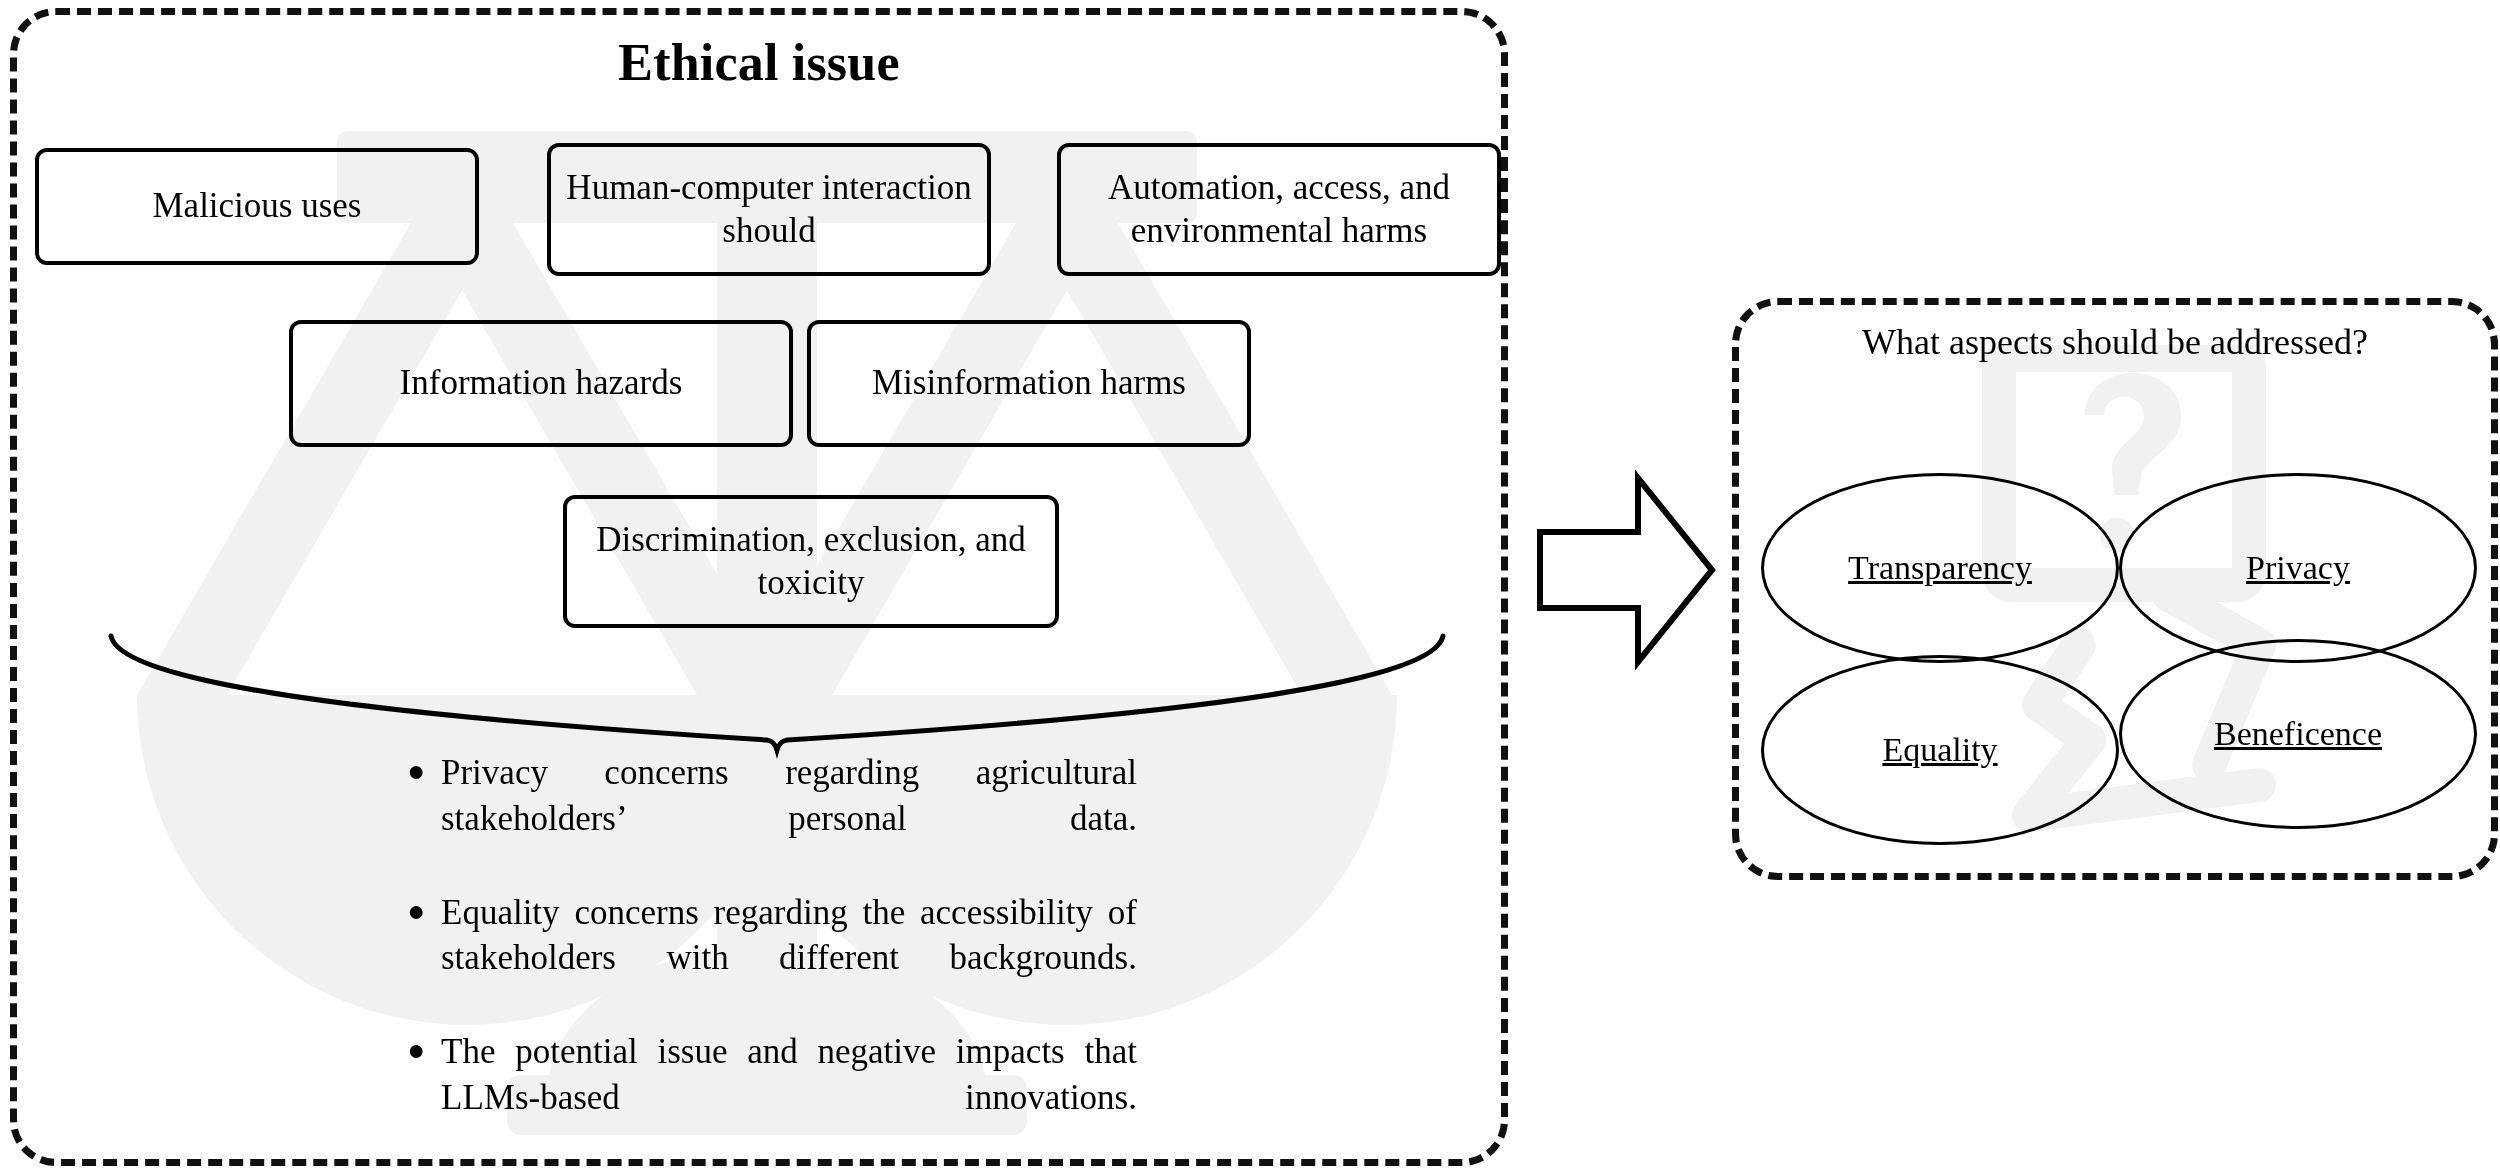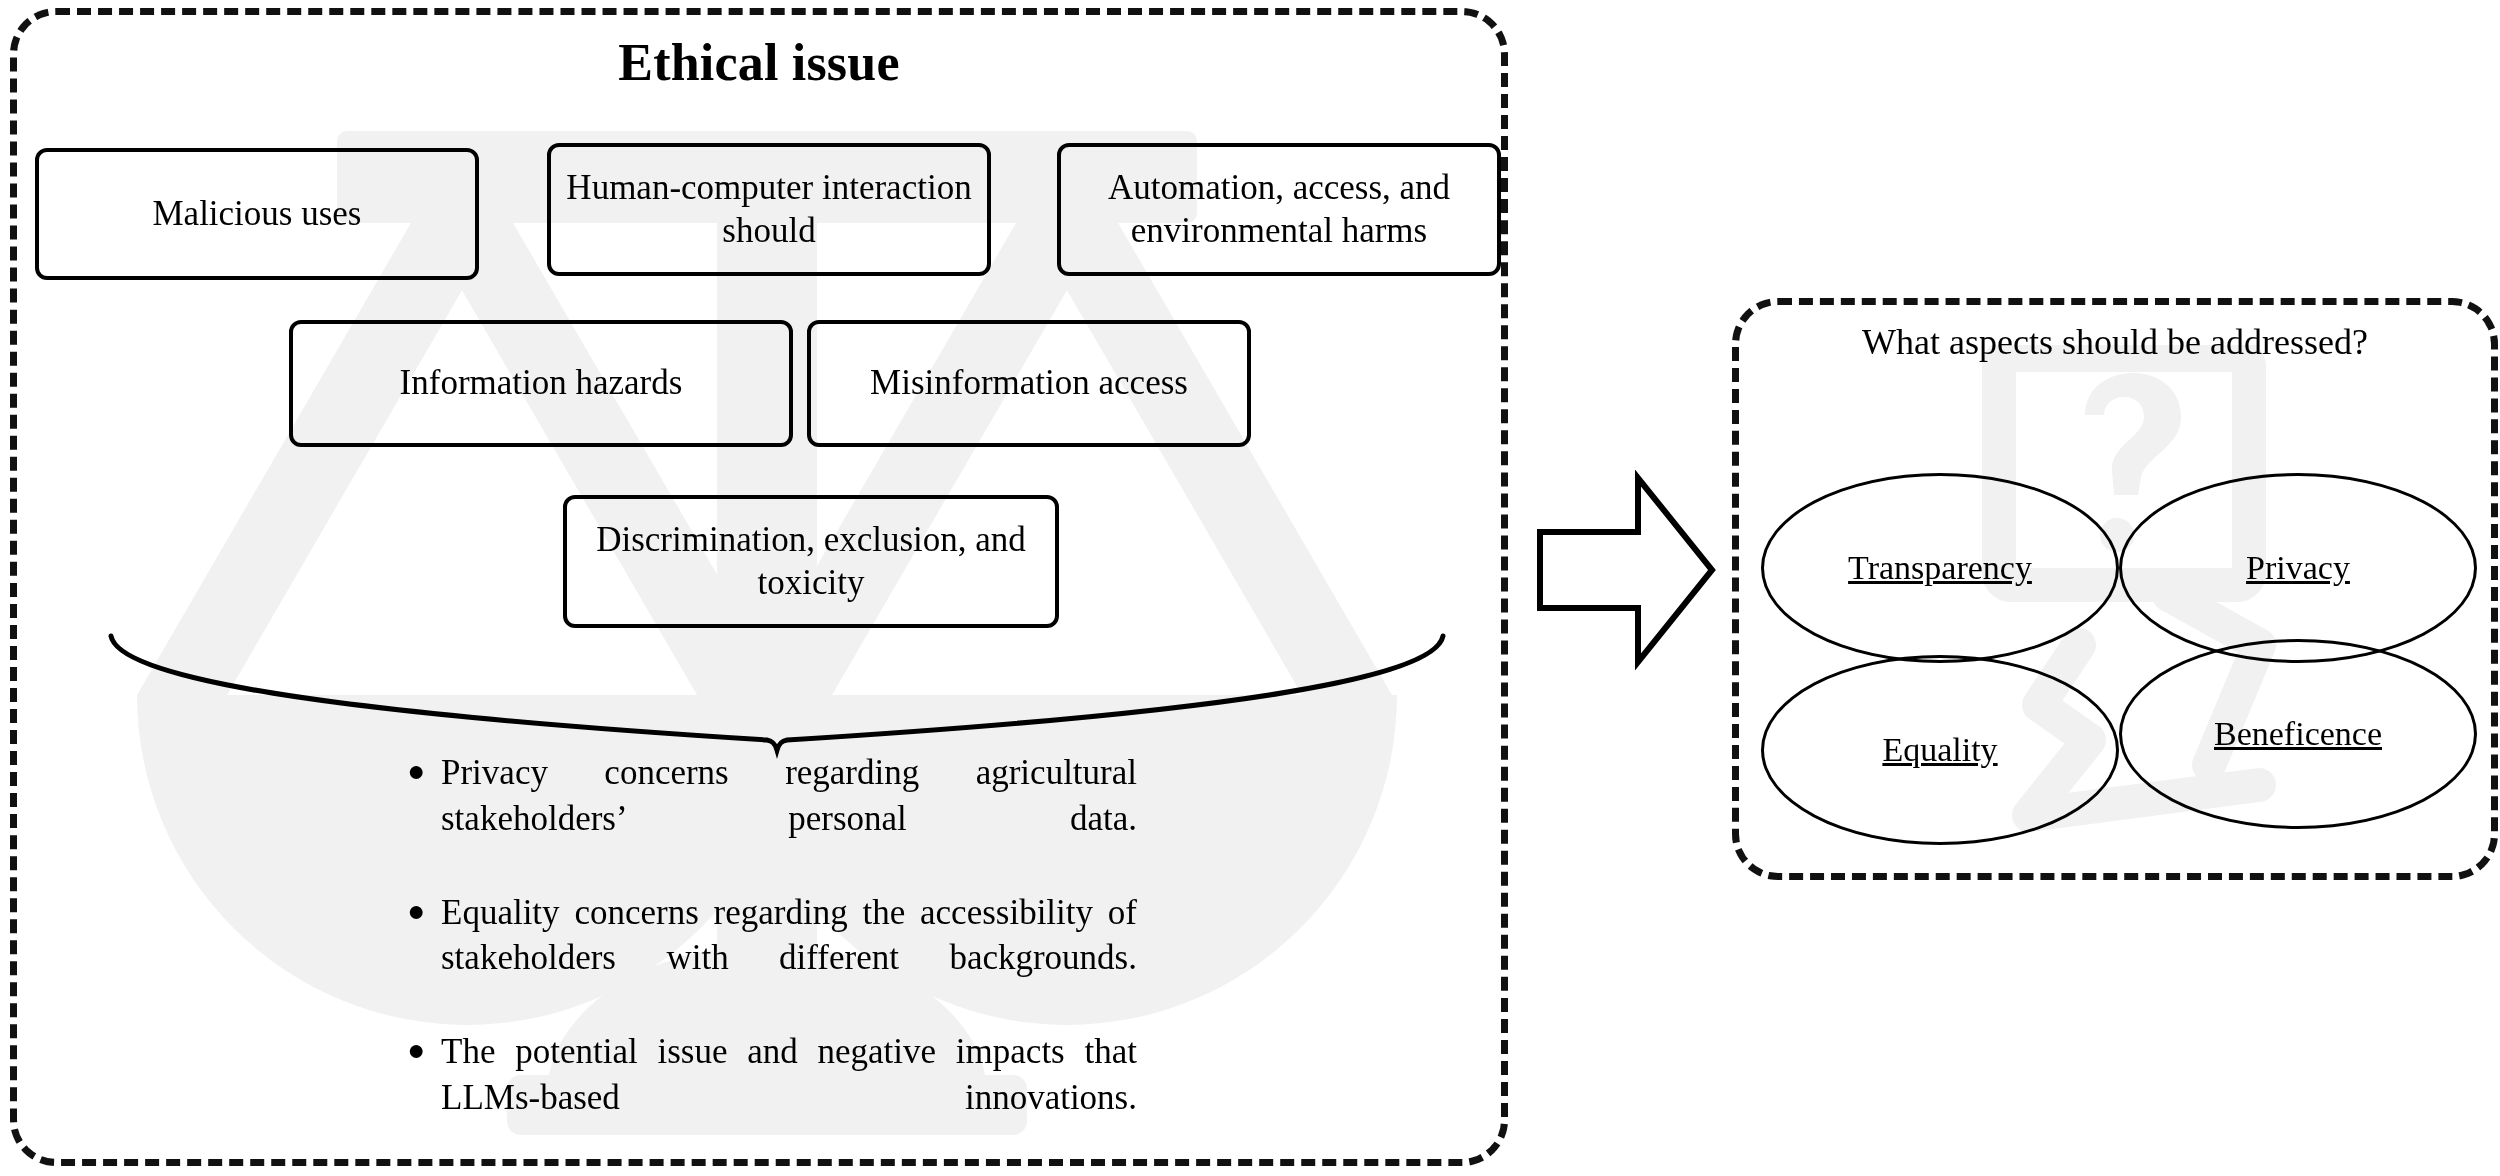--- a/index.html
+++ b/index.html
@@ -20,21 +20,21 @@
   .wm{position:absolute;pointer-events:none;}
   #left-watermark{left:60px;top:20px;width:1380px;height:1120px;opacity:1;}
   #right-watermark{left:100px;top:40px;width:560px;height:520px;}
 
   
   .nbox{position:absolute;box-sizing:border-box;border:4px solid #000;
         border-radius:12px;background:transparent;display:flex;
         align-items:center;justify-content:center;text-align:center;
         font-size:35px;line-height:1.22;padding:4px 12px;}
 
-  #box-malicious     {left:18px;  top:133px; width:444px;height:132px;}
+  #box-malicious     {left:18px;  top:133px; width:444px;height:117px;}
   #box-hci           {left:530px; top:128px; width:444px;height:133px;}
   #box-automation    {left:1040px;top:128px; width:444px;height:133px;}
   #box-infohazards   {left:272px; top:305px; width:504px;height:127px;}
   #box-misinformation{left:790px; top:305px; width:444px;height:127px;}
   #box-discrimination{left:530px; top:480px; width:496px;height:133px;margin-left:16px;}
 
   
   #beam{position:absolute;left:90px;top:615px;width:1340px;height:130px;}
 
   
@@ -96,21 +96,21 @@
   <div class="nbox" id="box-hci">
     <span>Human-computer interaction should</span>
   </div>
   <div class="nbox" id="box-automation">
     <span>Automation, access, and environmental harms</span>
   </div>
   <div class="nbox" id="box-infohazards">
     <span>Information hazards</span>
   </div>
   <div class="nbox" id="box-misinformation">
-    <span>Misinformation access</span>
+    <span>Misinformation harms</span>
   </div>
   <div class="nbox" id="box-discrimination">
     <span>Discrimination, exclusion, and toxicity</span>
   </div>
 
   <svg id="beam" viewBox="0 0 1340 130" xmlns="http://www.w3.org/2000/svg">
     <path d="M4 6 C 12 48, 210 82, 660 110 C 665 111, 668 113, 670 120
              C 672 113, 675 111, 680 110 C 1130 82, 1328 48, 1336 6" fill="none" stroke="#000" stroke-width="5" stroke-linecap="round"></path>
   </svg>
 

